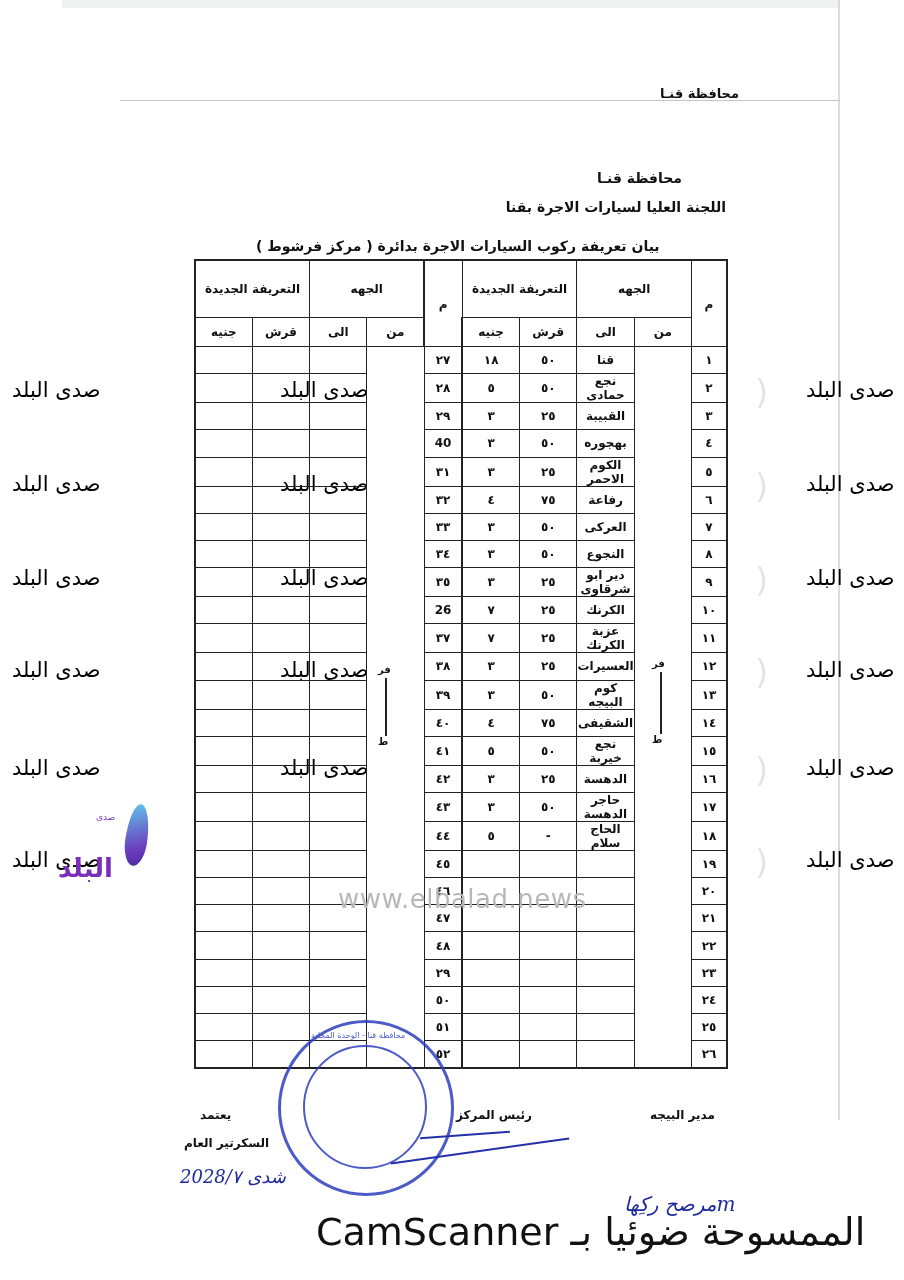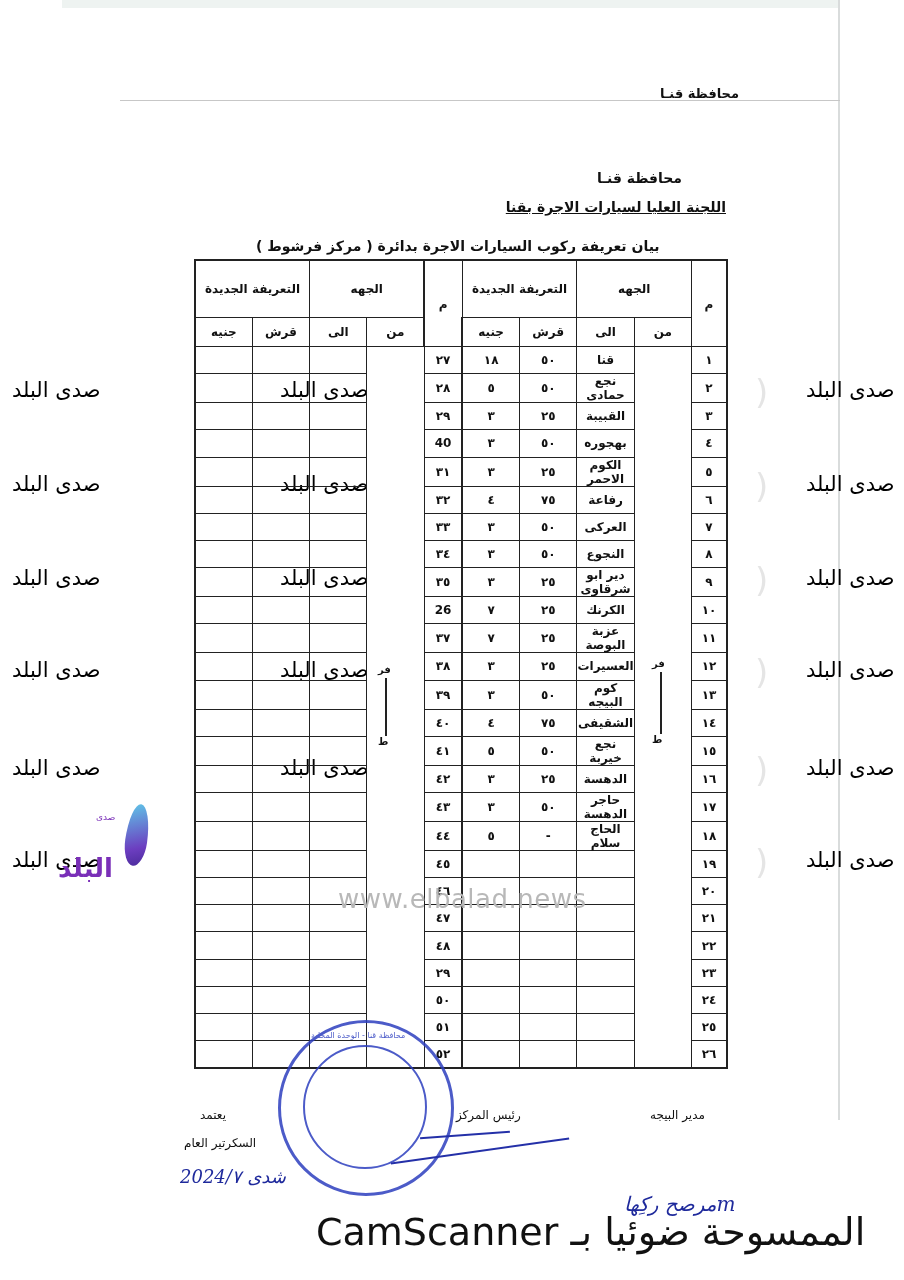--- a/index.html
+++ b/index.html
@@ -2,21 +2,21 @@
 <html><head>
   <meta charset="utf-8">
   <style>
     html, body { margin:0; padding:0; }
     body { width:904px; height:1280px; background:#ffffff; position:relative; overflow:hidden; font-family:"DejaVu Sans", sans-serif; color:#111; }
     .page-edge-top { position:absolute; left:62px; top:0; width:778px; height:8px; background:#eef3f1; }
     .page-edge-right { position:absolute; left:838px; top:0; width:2px; height:1120px; background:#d9dcdc; }
     .top-rule { position:absolute; left:120px; top:100px; width:720px; height:1px; background:#c7c7c7; }
     .header-top { position:absolute; left:660px; top:86px; font-size:13px; font-weight:bold; direction:rtl; }
     .title1 { position:absolute; right:222px; top:170px; font-size:14px; font-weight:bold; direction:rtl; }
-    .title2 { position:absolute; right:178px; top:199px; font-size:14px; font-weight:bold; direction:rtl; text-decoration:underline; }
+    .title2 { position:absolute; right:178px; top:199px; font-size:14px; font-weight:bold; direction:rtl; }
     .title3 { position:absolute; left:256px; top:238px; font-size:14px; font-weight:bold; direction:rtl; white-space:nowrap; }
 
     table.grid { position:absolute; left:194px; top:259px; width:534px; border-collapse:collapse; direction:rtl; table-layout:fixed; }
     table.grid td, table.grid th { border:1px solid #222; height:26.2px; text-align:center; font-size:12px; font-weight:bold; padding:0; }
     table.grid thead th { height:28px; }
     table.grid thead tr.h1 th { height:56px; }
     table.grid { border:2px solid #222; }
     .col-sep { border-left:2.5px solid #222 !important; }
     .blank-from { border-top:none !important; border-bottom:none !important; }
 
@@ -29,21 +29,21 @@
 
     .logo { position:absolute; left:58px; top:804px; width:92px; height:70px; }
     .logo-text { position:absolute; left:0; top:20px; font-size:26px; font-weight:bold; color:#7a2fb8; direction:rtl;margin-top:29px; }
     .logo-small { position:absolute; left:38px; top:8px; font-size:9px; color:#7a2fb8; }
     .logo-swoosh { position:absolute; left:68px; top:0; width:22px; height:62px; border-radius:50% 50% 50% 50%/60% 60% 40% 40%; background:linear-gradient(160deg,#5fc7e8,#6c3ec0 70%,#4a2a9a); transform:rotate(8deg); }
 
     .stamp { position:absolute; left:278px; top:1020px; width:170px; height:170px; border:3px solid #2d3fbf; border-radius:50%; opacity:0.85; }
     .stamp-inner { position:absolute; left:22px; top:22px; width:120px; height:120px; border:2px solid #2d3fbf; border-radius:50%; }
     .stamp-text { position:absolute; left:30px; top:8px; font-size:8px; color:#2d3fbf; direction:rtl; }
 
-    .sig-label { position:absolute; font-size:12px; font-weight:normal; direction:rtl; white-space:nowrap; }
+    .sig-label { position:absolute; font-size:12px; font-weight:bold; direction:rtl; white-space:nowrap; }
     .sig { position:absolute; color:#1f2a9c; font-size:20px; font-style:italic; white-space:nowrap; font-family:"DejaVu Serif", serif; }
     .sig-line { position:absolute; height:2px; background:#2430a8; }
 
     .footer-text { position:absolute; left:316px; top:1210px; font-size:38px; color:#111; direction:rtl; white-space:nowrap; }
   </style>
 </head>
 <body>
 
 <div class="page-edge-top"></div>
 <div class="page-edge-right"></div>
@@ -216,21 +216,21 @@
         <td class="col-sep">٧</td>
         <td>26</td>
         <td class="blank-from"></td>
         <td></td>
         <td></td>
         <td></td>
       </tr>
       <tr>
         <td>١١</td>
         <td class="blank-from"></td>
-        <td>عزبة البوصة</td>
+        <td>عزبة الكرنك</td>
         <td>٢٥</td>
         <td class="col-sep">٧</td>
         <td>٣٧</td>
         <td class="blank-from"></td>
         <td></td>
         <td></td>
         <td></td>
       </tr>
       <tr>
         <td>١٢</td>
@@ -435,15 +435,15 @@
   <div class="stamp-inner"></div>
 </div>
 
 <div class="sig-label" style="left:650px;top:1108px;">مدير البيجه</div>
 <div class="sig" style="left:624px;top:1192px;">مرصح ركِهاm</div>
 <div class="sig-label" style="left:456px;top:1108px;">رئيس المركز</div>
 <div class="sig-line" style="left:390px;top:1150px;width:180px;transform:rotate(-8deg);"></div>
 <div class="sig-line" style="left:420px;top:1134px;width:90px;transform:rotate(-4deg);"></div>
 <div class="sig-label" style="left:200px;top:1108px;">يعتمد</div>
 <div class="sig-label" style="left:184px;top:1136px;">السكرتير العام</div>
-<div class="sig" style="left:180px;top:1166px;font-size:18px;">شدى 2024/٧</div>
+<div class="sig" style="left:180px;top:1166px;font-size:18px;">شدى 2028/٧</div>
 
 <div class="footer-text">الممسوحة ضوئيا بـ CamScanner</div>
 
 </body></html>

